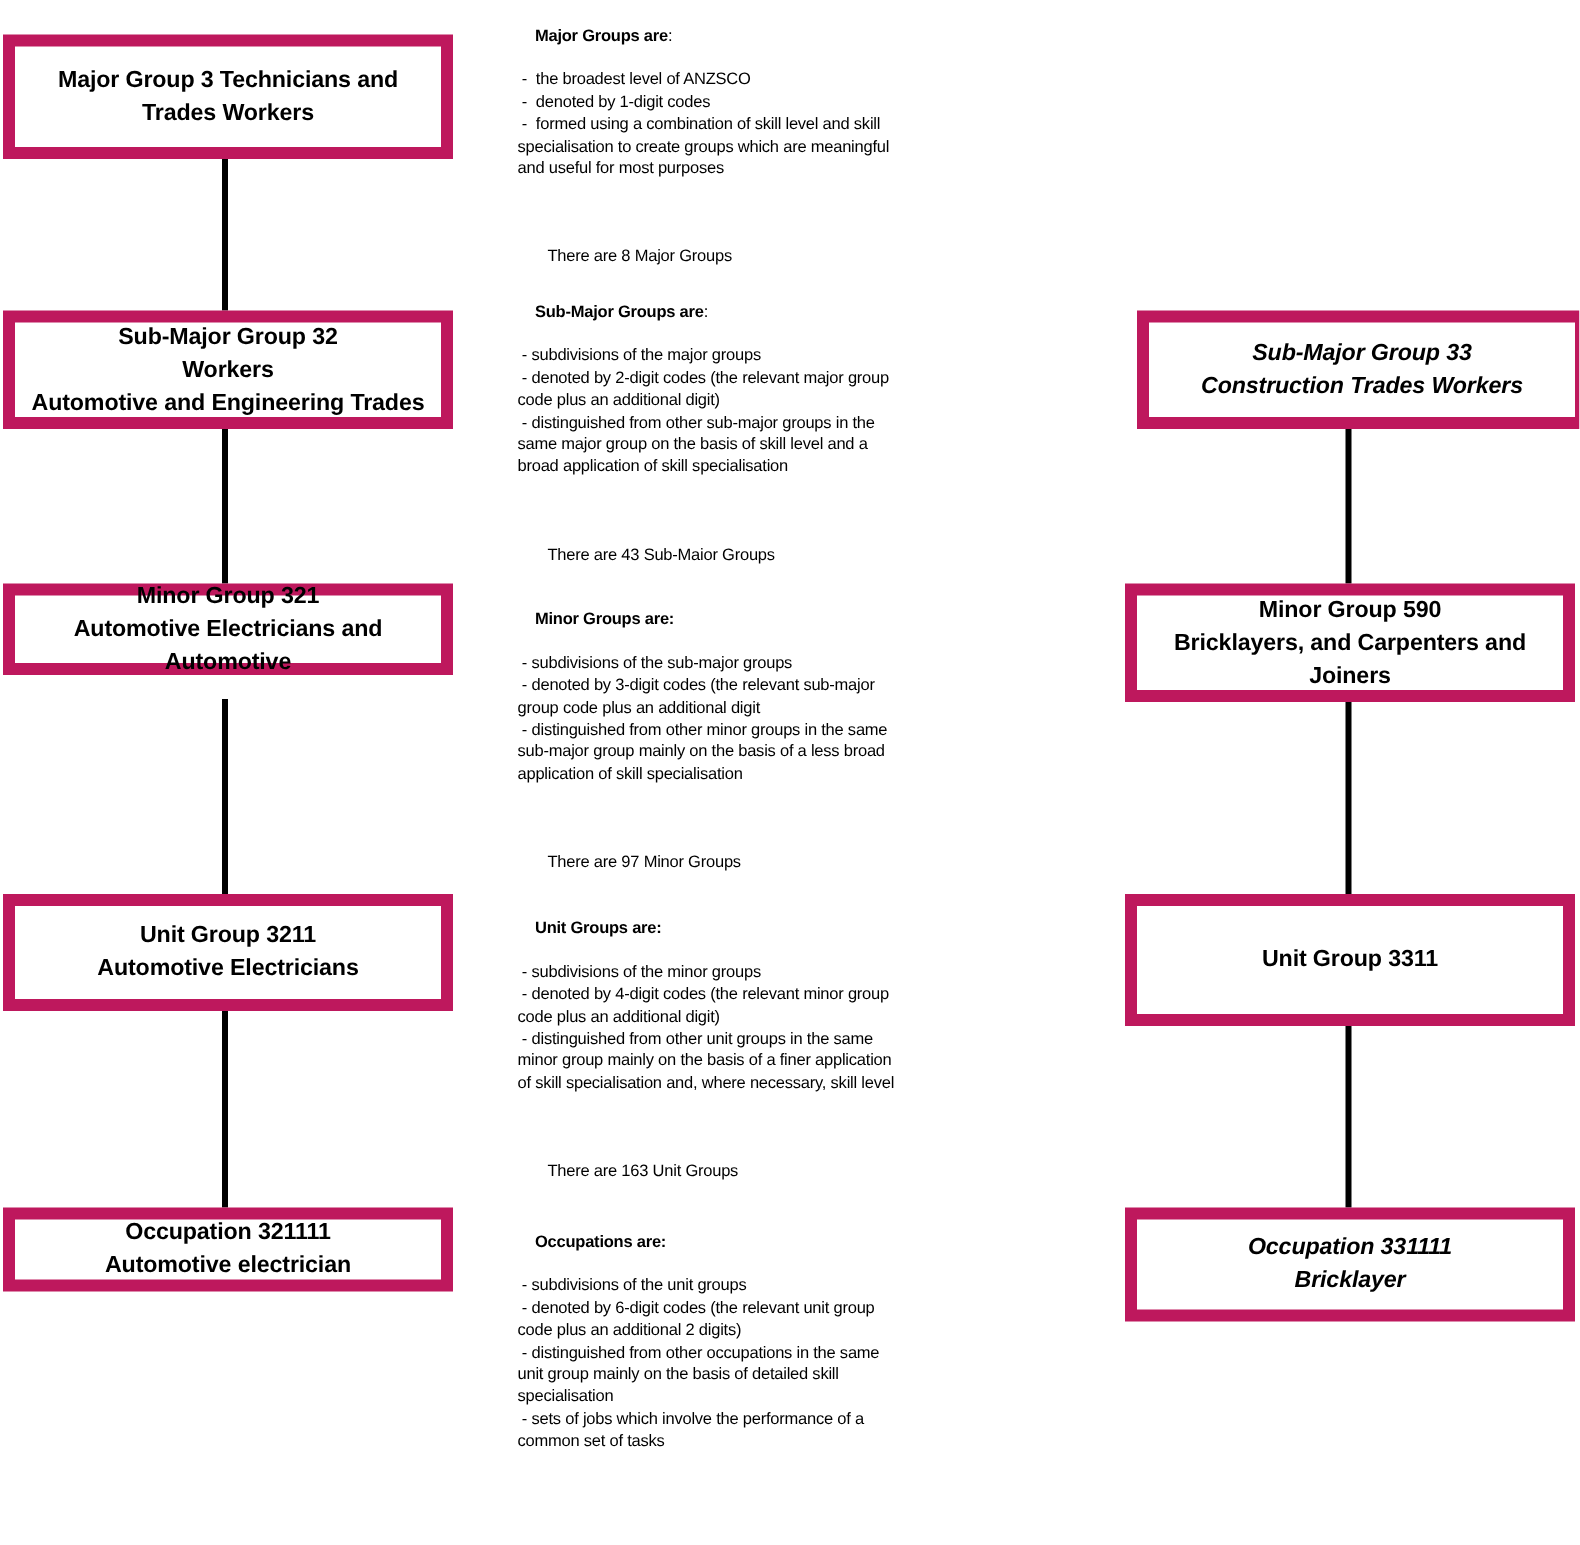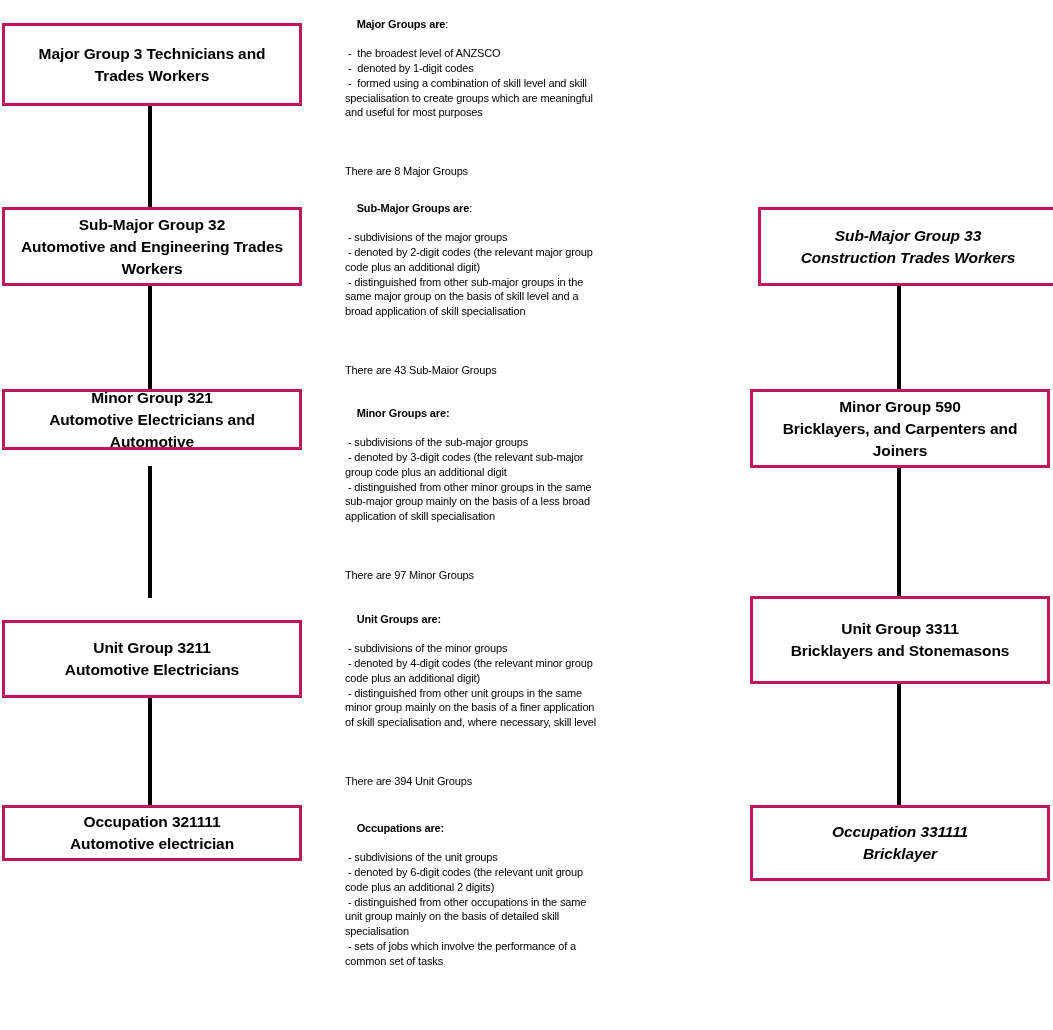--- a/index.html
+++ b/index.html
@@ -16,21 +16,21 @@
     width: 1053px;
     height: 1030px;
     background: #ffffff;
     overflow: hidden;
   }
 
   
   .node {
     position: absolute;
     box-sizing: border-box;
-    border: 3px solid #be185d;
+    border: 8px solid #be185d;
     background: #ffffff;
     display: flex;
     align-items: center;
     justify-content: center;
     text-align: center;
     font-weight: bold;
     font-size: 15.5px;
     line-height: 1.42;
     letter-spacing: -0.1px;
     padding: 2px 6px;
@@ -67,20 +67,21 @@
   .desc .head-tail {
     font-weight: normal;
     display: inline;
   }
   .desc .body {
     display: block;
   }
   .desc .total {
     display: block;
     margin-top: 1.32em;
+    margin-left: 20px;
   }
 </style>
 </head>
 <body>
 
 <div id="canvas">
 
   <div class="connector" style="left:148px; top:105px; height:104px;"></div>
   <div class="connector" style="left:148px; top:285px; height:106px;"></div>
   <div class="connector" style="left:148px; top:466px; height:132px;"></div>
@@ -93,34 +94,34 @@
   <div class="node" style="left:2px; top:23px; width:300px; height:83px;">
     <span class="lines">
       <span class="ln">Major Group 3 Technicians and</span>
       <span class="ln">Trades Workers</span>
     </span>
   </div>
 
   <div class="node" style="left:2px; top:207px; width:300px; height:79px;">
     <span class="lines">
       <span class="ln">Sub-Major Group 32</span>
+      <span class="ln">Workers</span>
       <span class="ln">Automotive and Engineering Trades</span>
-      <span class="ln">Workers</span>
     </span>
   </div>
 
   <div class="node" style="left:2px; top:389px; width:300px; height:61px;">
     <span class="lines">
       <span class="ln">Minor Group 321</span>
       <span class="ln">Automotive Electricians and</span>
       <span class="ln">Automotive</span>
     </span>
   </div>
 
-  <div class="node" style="left:2px; top:620px; width:300px; height:78px;">
+  <div class="node" style="left:2px; top:596px; width:300px; height:78px;">
     <span class="lines">
       <span class="ln">Unit Group 3211</span>
       <span class="ln">Automotive Electricians</span>
     </span>
   </div>
 
   <div class="node" style="left:2px; top:805px; width:300px; height:56px;">
     <span class="lines">
       <span class="ln">Occupation 321111</span>
       <span class="ln">Automotive electrician</span>
@@ -138,21 +139,20 @@
     <span class="lines">
       <span class="ln">Minor Group 590</span>
       <span class="ln">Bricklayers, and Carpenters and</span>
       <span class="ln">Joiners</span>
     </span>
   </div>
 
   <div class="node" style="left:750px; top:596px; width:300px; height:88px;">
     <span class="lines">
       <span class="ln">Unit Group 3311</span>
-      <span class="ln">Bricklayers and Stonemasons</span>
     </span>
   </div>
 
   <div class="node" style="left:750px; top:805px; width:300px; height:76px;font-style:italic;">
     <span class="lines">
       <span class="ln">Occupation 331111</span>
       <span class="ln">Bricklayer</span>
     </span>
   </div>
 
@@ -189,21 +189,21 @@
   </div>
 
   <div class="desc" style="left:345px; top:597px;">
     <span class="head">Unit Groups are:</span><span class="head-tail"></span>
     <span class="body"> - subdivisions of the minor groups
  - denoted by 4-digit codes (the relevant minor group
 code plus an additional digit)
  - distinguished from other unit groups in the same
 minor group mainly on the basis of a finer application
 of skill specialisation and, where necessary, skill level</span>
-    <span class="total">There are 394 Unit Groups</span>
+    <span class="total">There are 163 Unit Groups</span>
   </div>
 
   <div class="desc" style="left:345px; top:806px;">
     <span class="head">Occupations are:</span><span class="head-tail"></span>
     <span class="body"> - subdivisions of the unit groups
  - denoted by 6-digit codes (the relevant unit group
 code plus an additional 2 digits)
  - distinguished from other occupations in the same
 unit group mainly on the basis of detailed skill
 specialisation

